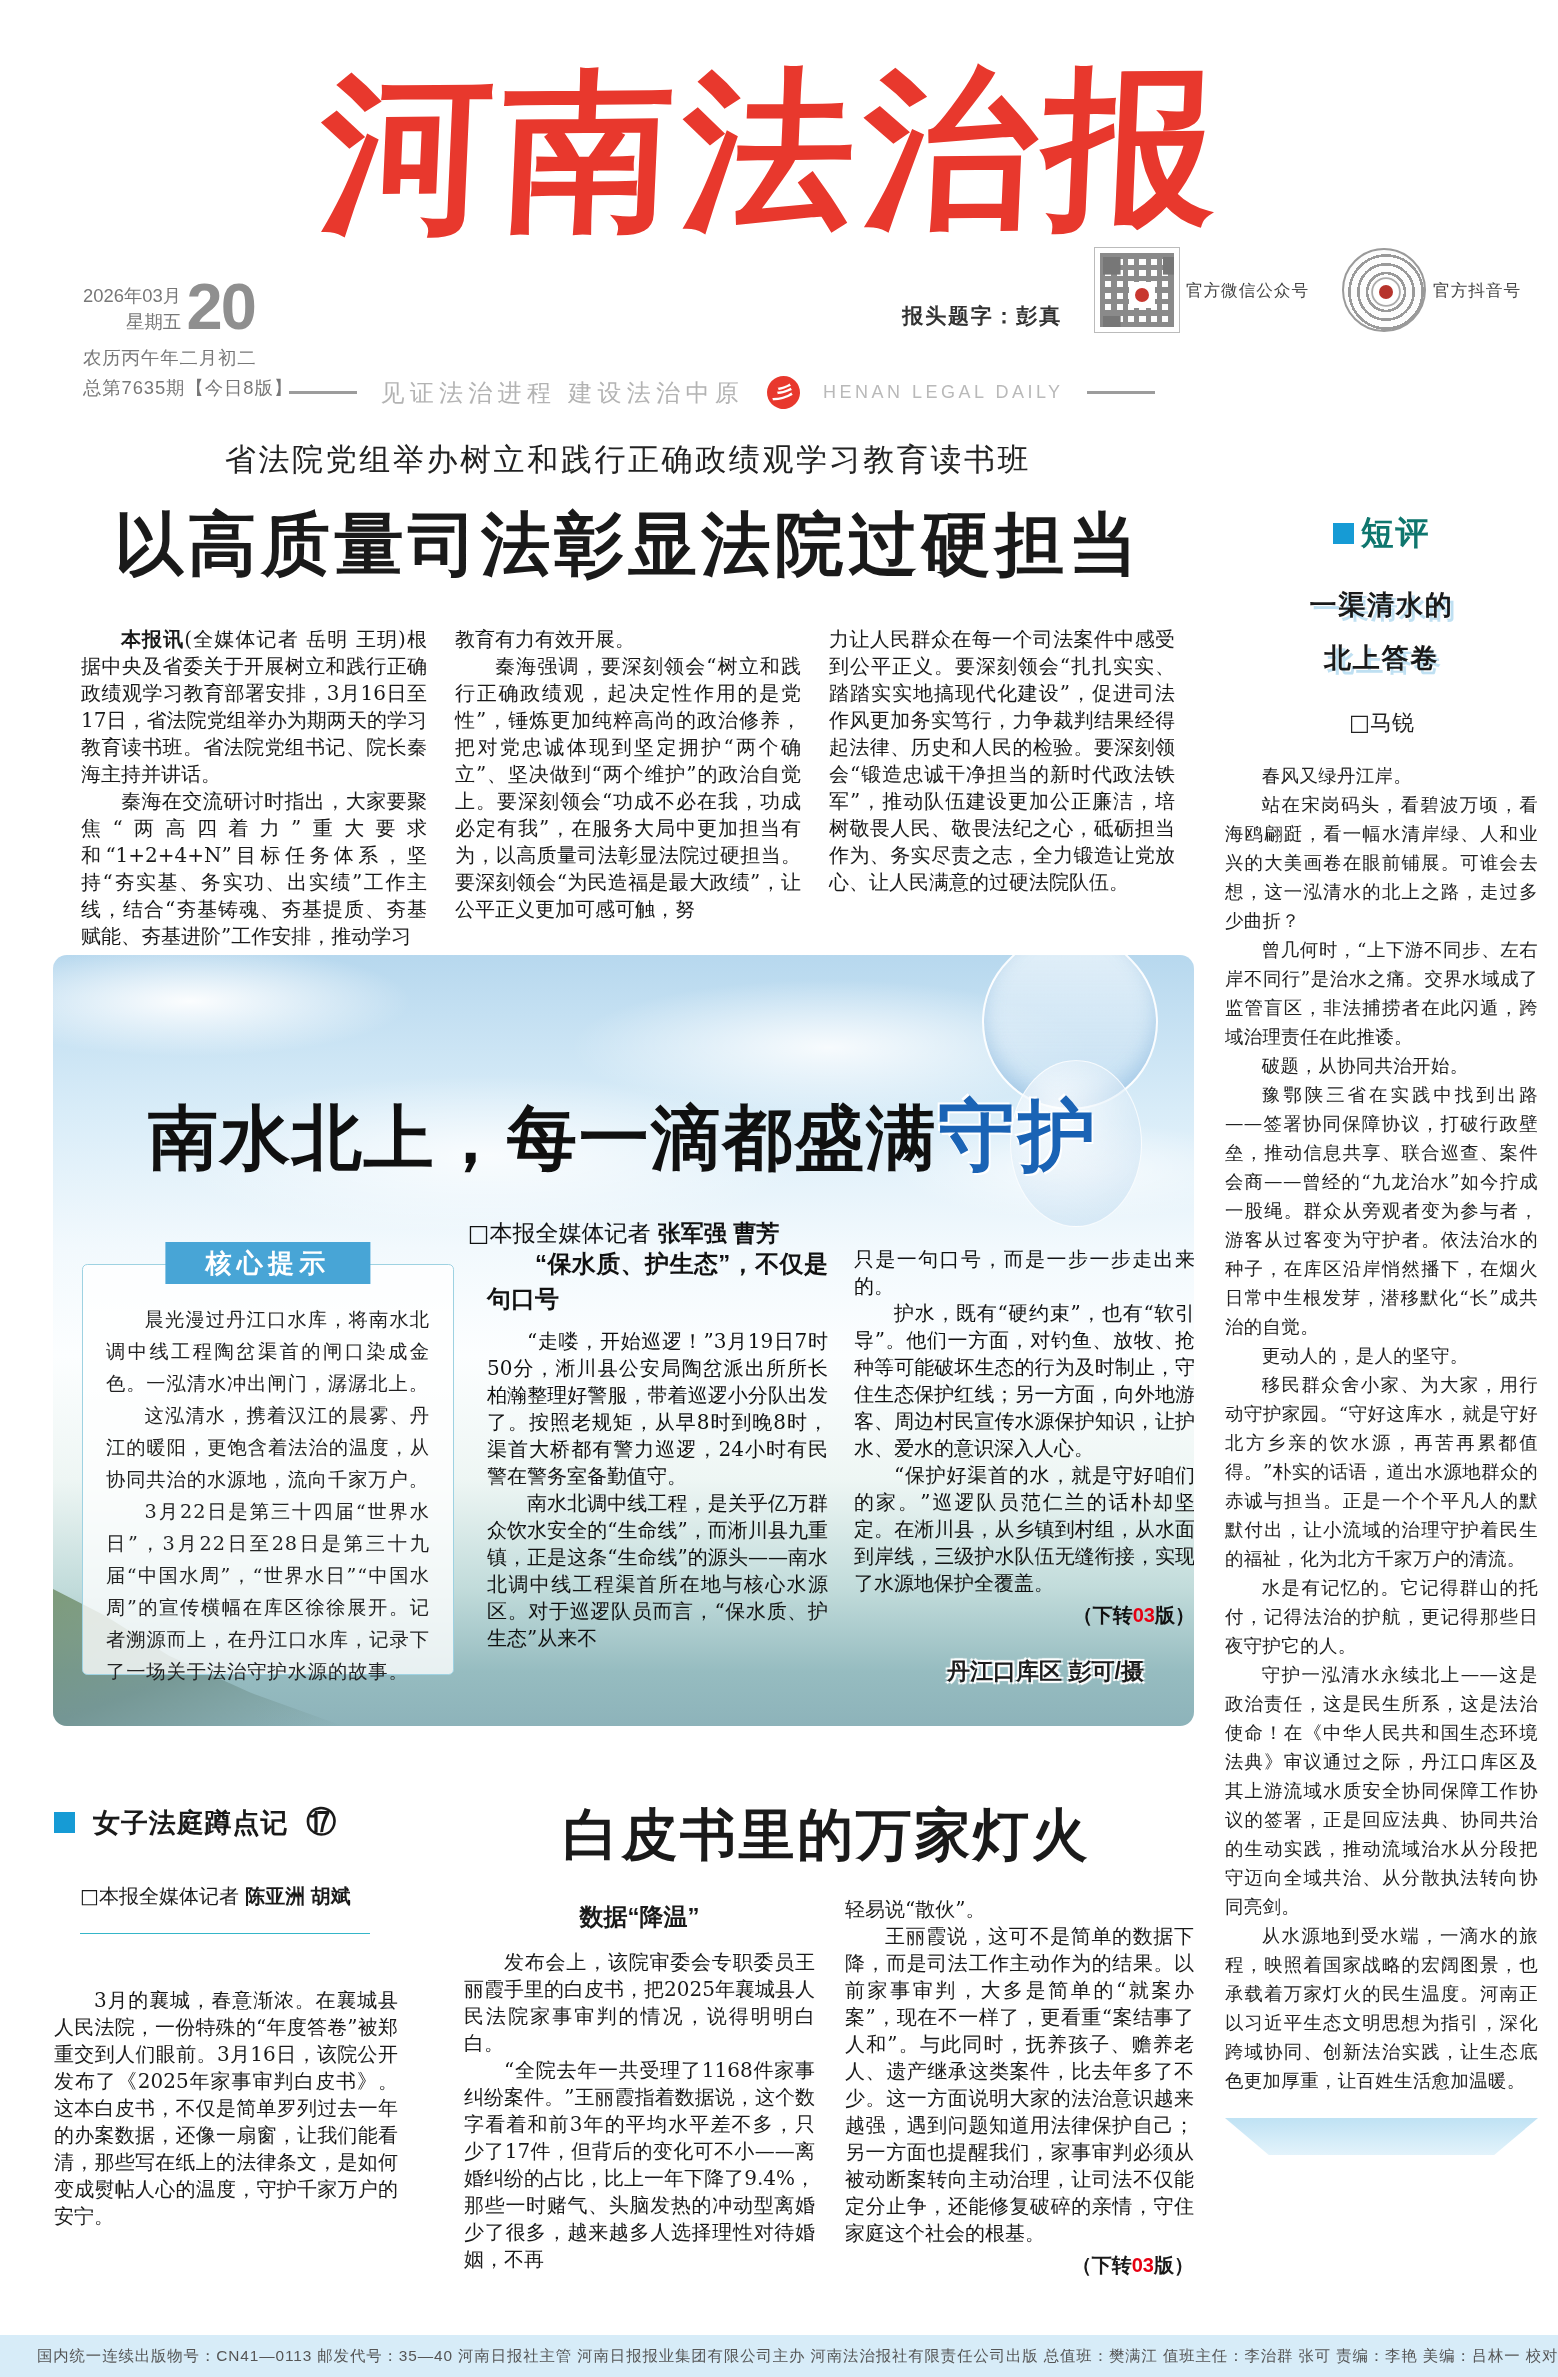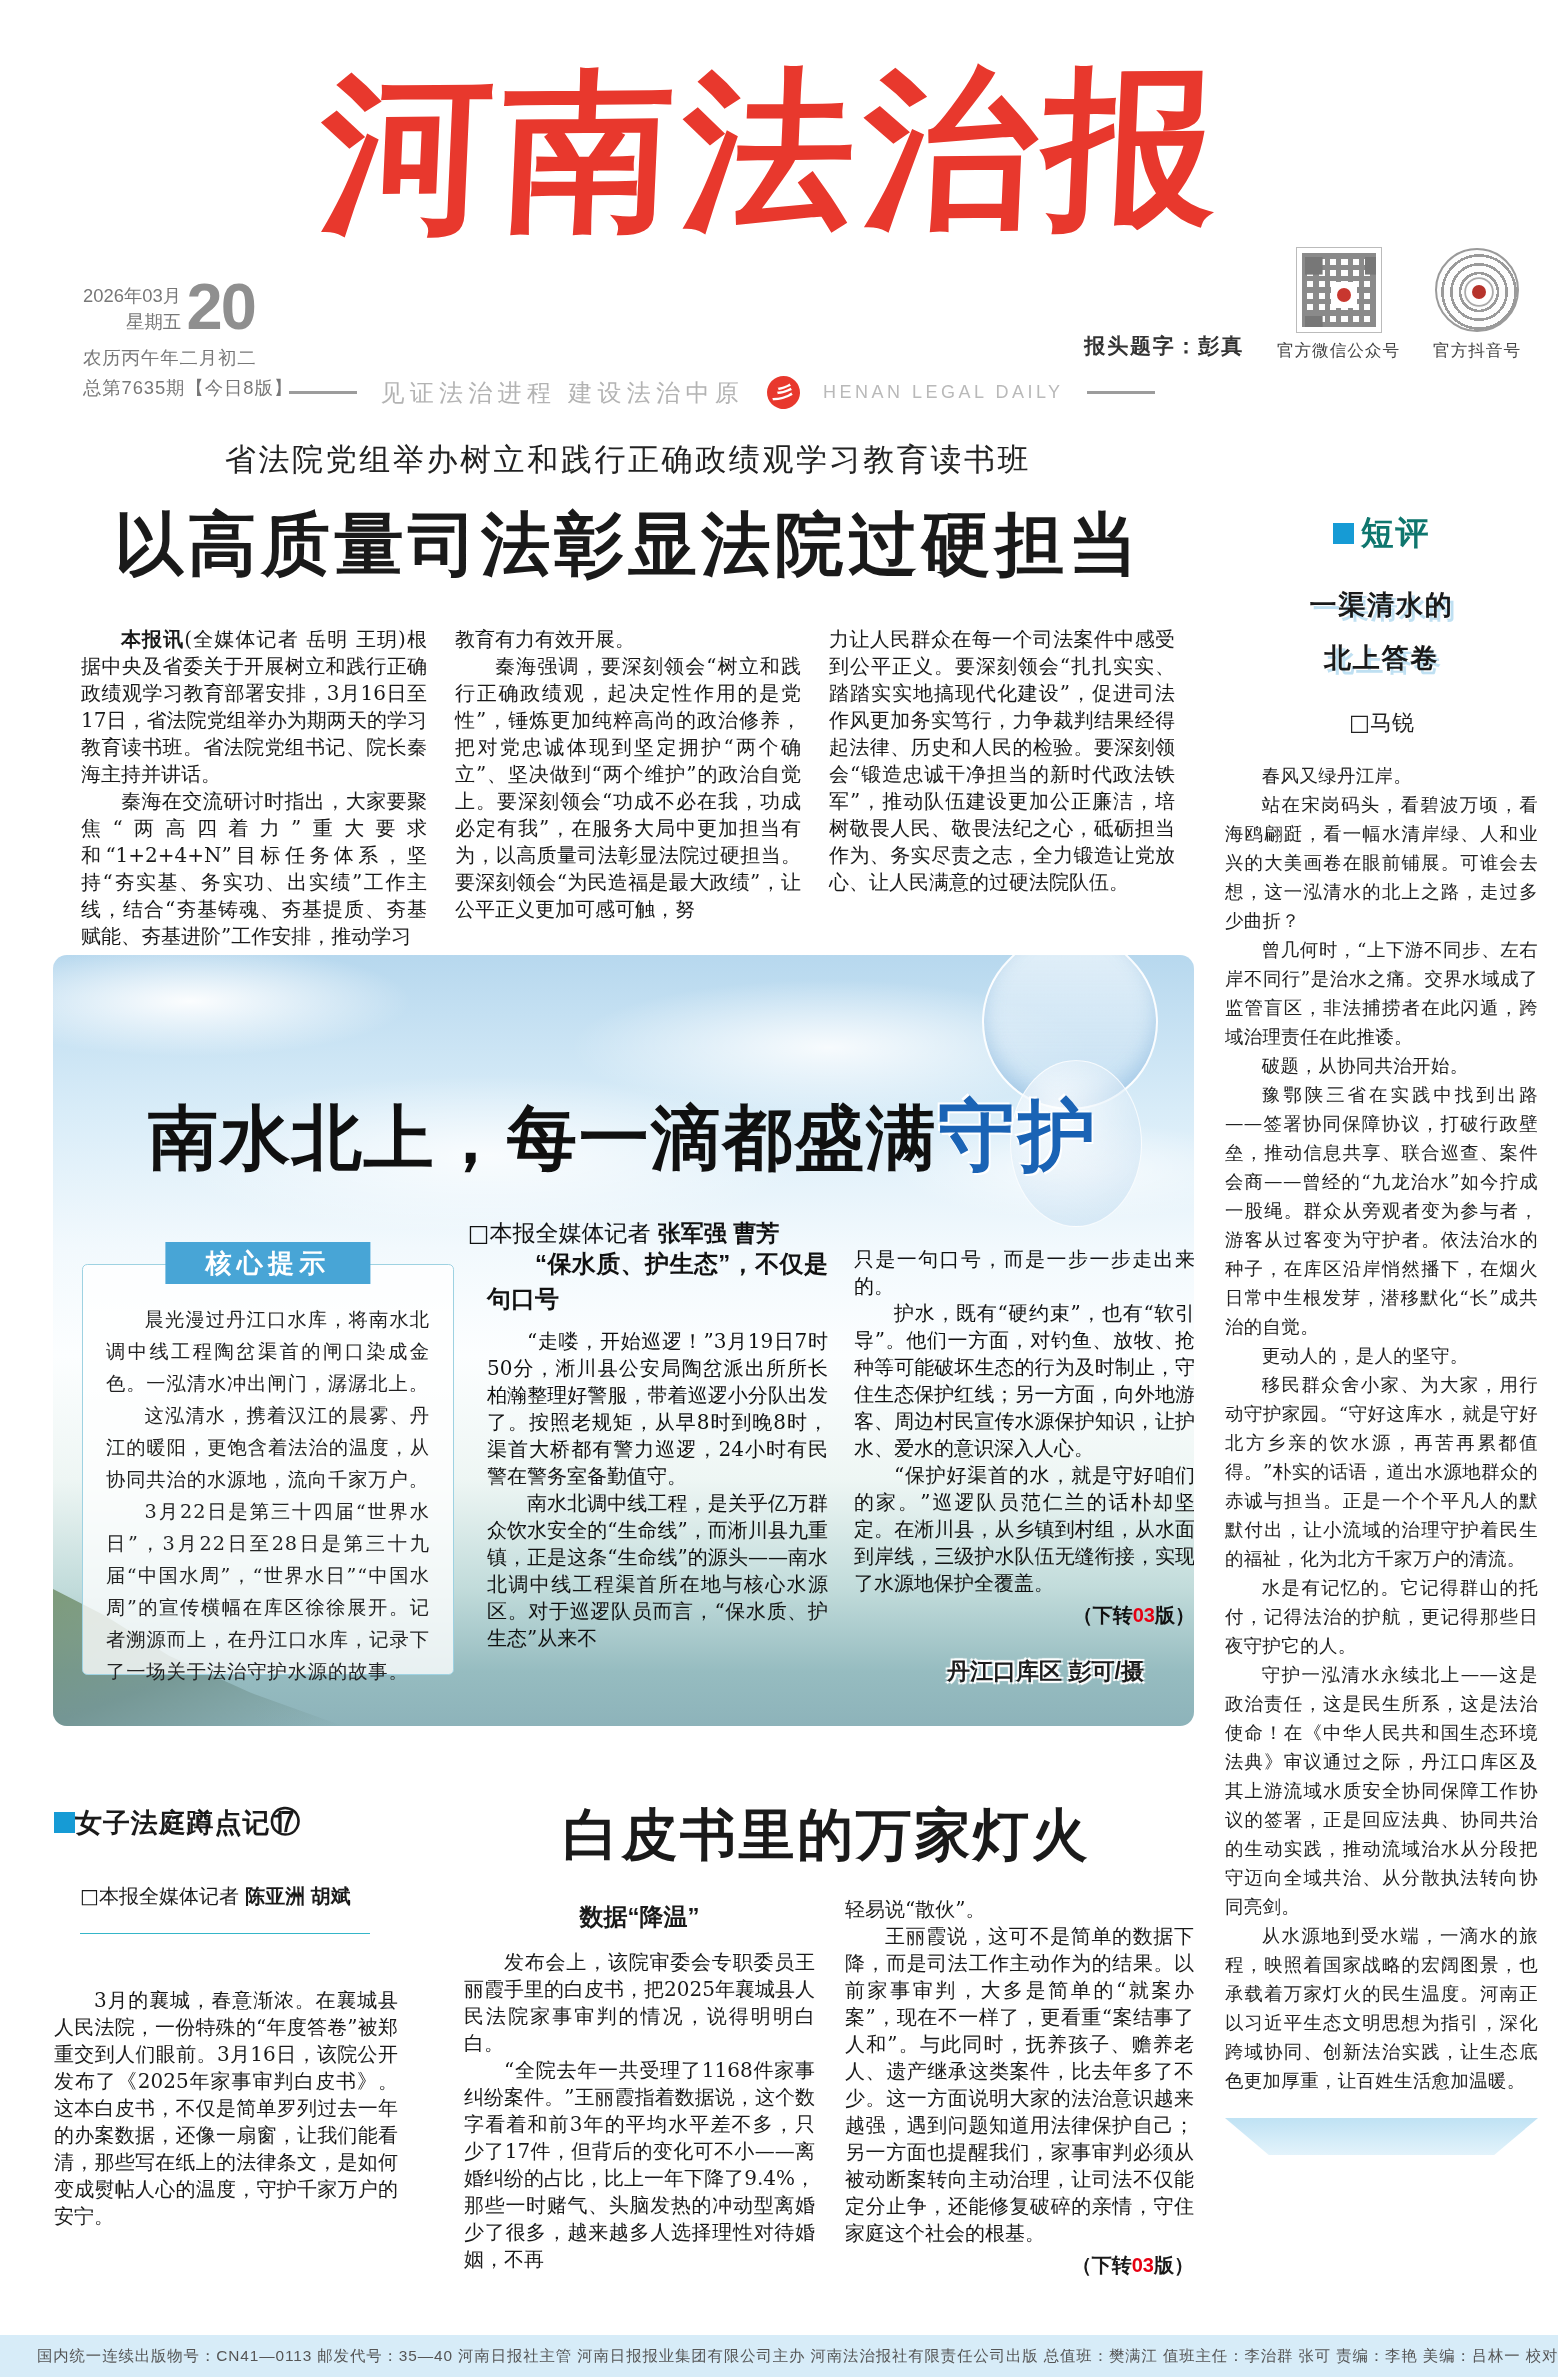--- a/index.html
+++ b/index.html
@@ -15,21 +15,21 @@
   .lunar{font-size:18.4px;margin-top:8.8px;letter-spacing:0.9px;}
   .issue{font-size:18.4px;margin-top:5.3px;letter-spacing:0.9px;}
 
   .masthead{position:absolute;left:299px;top:42px;width:948px;text-align:center;
             font-size:172px;line-height:1.25;font-weight:900;color:#e8382d;
             letter-spacing:8.8px;transform:skewX(-3deg) rotate(-0.5deg);white-space:nowrap;}
 
   .hdr-right{position:absolute;right:37px;top:248px;display:flex;align-items:flex-end;gap:33px;
              font-family:"Liberation Sans",sans-serif;}
   .inscription{font-size:21px;font-weight:bold;color:#333;padding-bottom:1.8px;letter-spacing:1.8px;}
-  .qrbox{display:flex;flex-direction:column;align-items:center;gap:7px;}
+  .qrbox{display:flex;flex-direction:row;align-items:center;gap:7px;}
   .qr{width:84px;height:84px;border:5.3px solid #fff;outline:0.9px solid #bbb;position:relative;
       background:
         linear-gradient(#777 0 0) 3.5px 3.5px/17.6px 17.6px no-repeat,
         linear-gradient(#777 0 0) 63px 3.5px/17.6px 17.6px no-repeat,
         linear-gradient(#777 0 0) 3.5px 63px/17.6px 17.6px no-repeat,
         repeating-linear-gradient(0deg,#8a8a8a 0 5.3px,transparent 5.3px 11.4px),
         repeating-linear-gradient(90deg,#8a8a8a 0 5.3px,#fdfdfd 5.3px 11.4px);}
   .qr .qcenter{position:absolute;left:29px;top:29px;width:26px;height:26px;background:#fff;border-radius:3.5px;}
   .qr .qdot{position:absolute;left:35px;top:35px;width:14px;height:14px;background:#c8372f;border-radius:50%;}
   .qr.round{border-radius:50%;outline:none;border:2.6px solid #9a9a9a;background:
@@ -120,21 +120,21 @@
   .redpage{color:#e60012;}
   .f-caption{position:absolute;left:843px;top:701px;width:299px;text-align:center;
              font-size:23px;font-weight:bold;color:#1c1c1c;font-family:"Liberation Sans",sans-serif;
              text-shadow:-1.8px -1.8px 0.9px #fff,1.8px -1.8px 0.9px #fff,-1.8px 1.8px 0.9px #fff,1.8px 1.8px 0.9px #fff;}
   .shore{position:absolute;left:0;bottom:0;width:290px;height:167px;
          background:linear-gradient(160deg,rgba(110,140,95,.85),rgba(90,120,110,.5) 60%,transparent);
          clip-path:polygon(0 100%,0 18%,18% 34%,40% 58%,68% 80%,100% 100%);}
 
   
   .courtcol{position:absolute;left:54px;top:1802px;width:344px;}
-  .courthead{display:flex;align-items:center;gap:0;font-family:"Liberation Sans",sans-serif;}
+  .courthead{display:flex;align-items:center;gap:18px;font-family:"Liberation Sans",sans-serif;}
   .courthead .txt{font-size:27px;font-weight:bold;letter-spacing:0.9px;}
   .courthead .num{font-size:30px;font-weight:bold;}
   .court-byline{margin-top:40px;margin-left:26px;font-size:20px;}
   .court-byline b{font-family:"Liberation Sans",sans-serif;}
   .court-rule{margin-top:23px;margin-left:26px;width:290px;border-top:1.8px solid #35b6c9;}
   .court-body{margin-top:53px;font-size:20px;line-height:27px;text-align:justify;}
   .court-body p{margin:0;text-indent:2em;}
 
   
   .wp-headline{position:absolute;left:457px;top:1798px;width:739px;text-align:center;

